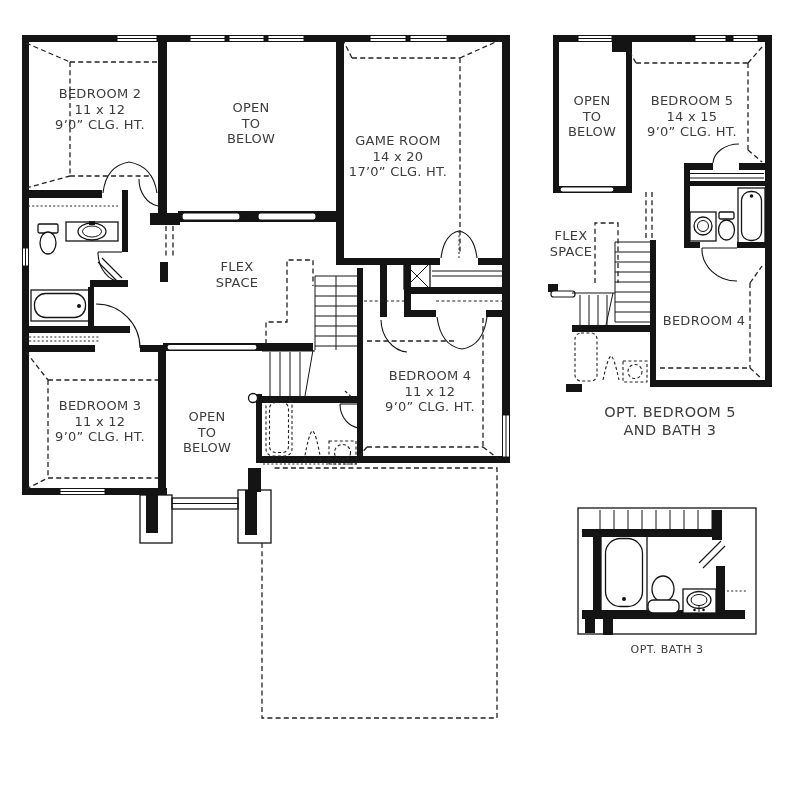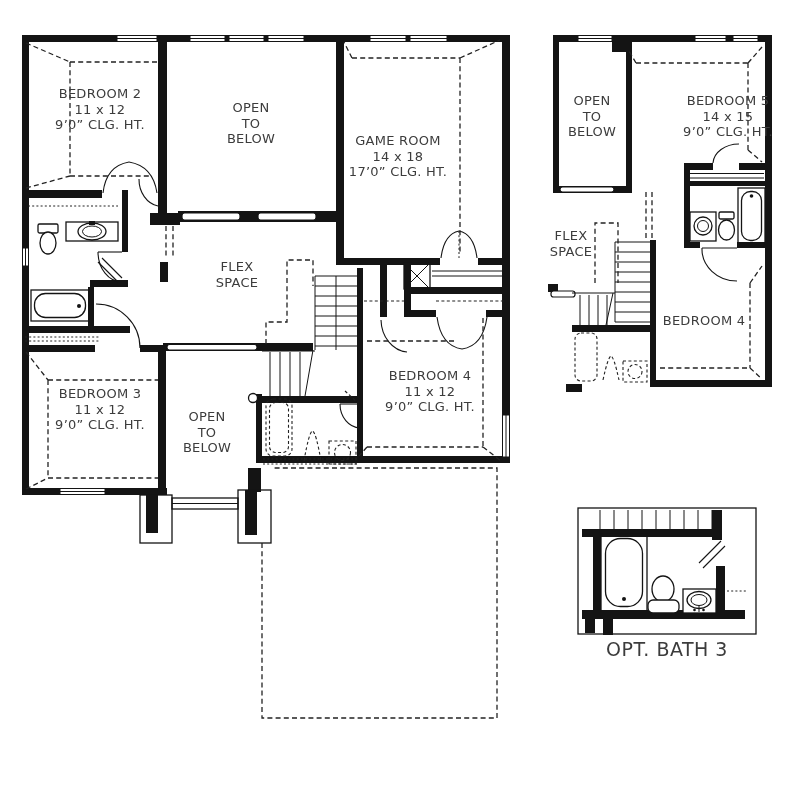--- a/index.html
+++ b/index.html
@@ -13,21 +13,21 @@
   .rail{fill:#fff;stroke:#141414;stroke-width:1.2;}
   .arc{fill:none;stroke:#141414;stroke-width:1.1;}
   .dash{fill:none;stroke:#222;stroke-width:1.3;stroke-dasharray:5 3.2;}
   .dashf{fill:none;stroke:#222;stroke-width:1.1;stroke-dasharray:3 2.4;}
   .dot{fill:none;stroke:#222;stroke-width:1;stroke-dasharray:2 2.2;}
   .fix{fill:#fff;stroke:#141414;stroke-width:1.3;}
   .tread{stroke:#141414;stroke-width:1;}
   .lbl{position:absolute;transform:translateX(-50%);text-align:center;white-space:nowrap;
        font-size:13px;line-height:15.5px;color:#3c3c3c;letter-spacing:.25px;}
   .cap{font-size:14.5px;line-height:17.5px;letter-spacing:.4px;}
-  .cap2{font-size:19px;letter-spacing:.5px;}
+  .cap2{font-size:11px;letter-spacing:.5px;}
 </style>
 </head>
 <body>
 
 <div id="canvas">
 
 <svg width="800" height="800" viewBox="0 0 800 800">
 
   <g>
 
@@ -340,30 +340,30 @@
 </div>
 
 <div class="lbl" style="left:251px;top:100px">
   <div>OPEN</div>
   <div>TO</div>
   <div>BELOW</div>
 </div>
 
 <div class="lbl" style="left:398px;top:133px">
   <div>GAME ROOM</div>
-  <div>14 x 18</div>
+  <div>14 x 20</div>
   <div>17’0” CLG. HT.</div>
 </div>
 
 <div class="lbl" style="left:237px;top:259px">
   <div>FLEX</div>
   <div>SPACE</div>
 </div>
 
-<div class="lbl" style="left:100px;top:386px">
+<div class="lbl" style="left:100px;top:398px">
   <div>BEDROOM 3</div>
   <div>11 x 12</div>
   <div>9’0” CLG. HT.</div>
 </div>
 
 <div class="lbl" style="left:207px;top:409px">
   <div>OPEN</div>
   <div>TO</div>
   <div>BELOW</div>
 </div>
@@ -373,33 +373,37 @@
   <div>11 x 12</div>
   <div>9’0” CLG. HT.</div>
 </div>
 
 <div class="lbl" style="left:592px;top:93px">
   <div>OPEN</div>
   <div>TO</div>
   <div>BELOW</div>
 </div>
 
-<div class="lbl" style="left:728px;top:93px">
+<div class="lbl" style="left:692px;top:93px">
   <div>BEDROOM 5</div>
   <div>14 x 15</div>
   <div>9’0” CLG. HT.</div>
 </div>
 
 <div class="lbl" style="left:571px;top:228px">
   <div>FLEX</div>
   <div>SPACE</div>
 </div>
 
 <div class="lbl" style="left:704px;top:313px">
   <div>BEDROOM 4</div>
 </div>
 
+<div class="lbl cap" style="left:670px;top:404px">
+  <div>OPT. BEDROOM 5</div>
+  <div>AND BATH 3</div>
+</div>
 
 <div class="lbl cap cap2" style="left:667px;top:641px">
   <div>OPT. BATH 3</div>
 </div>
 
 </div>
 
 </body></html>

